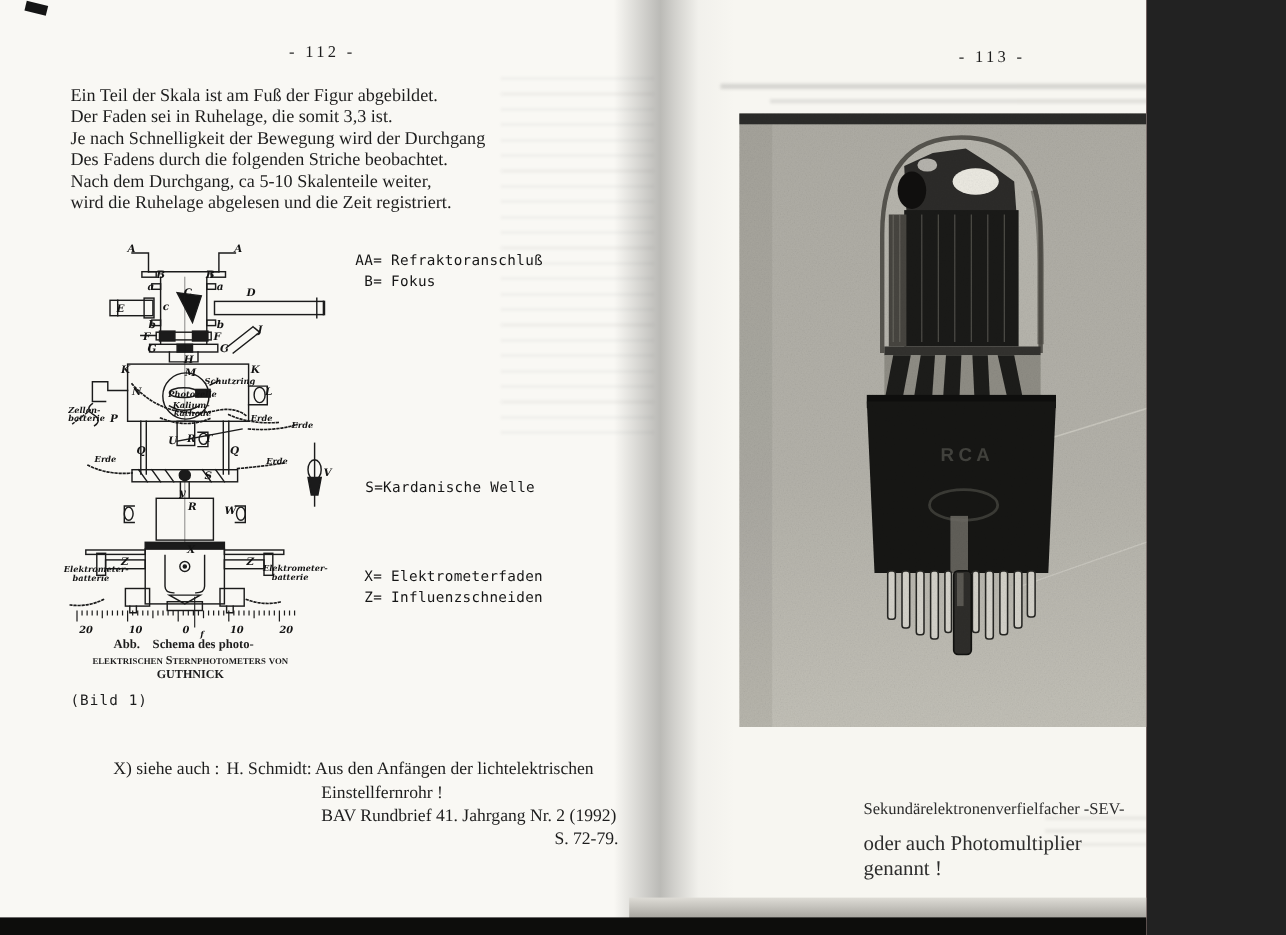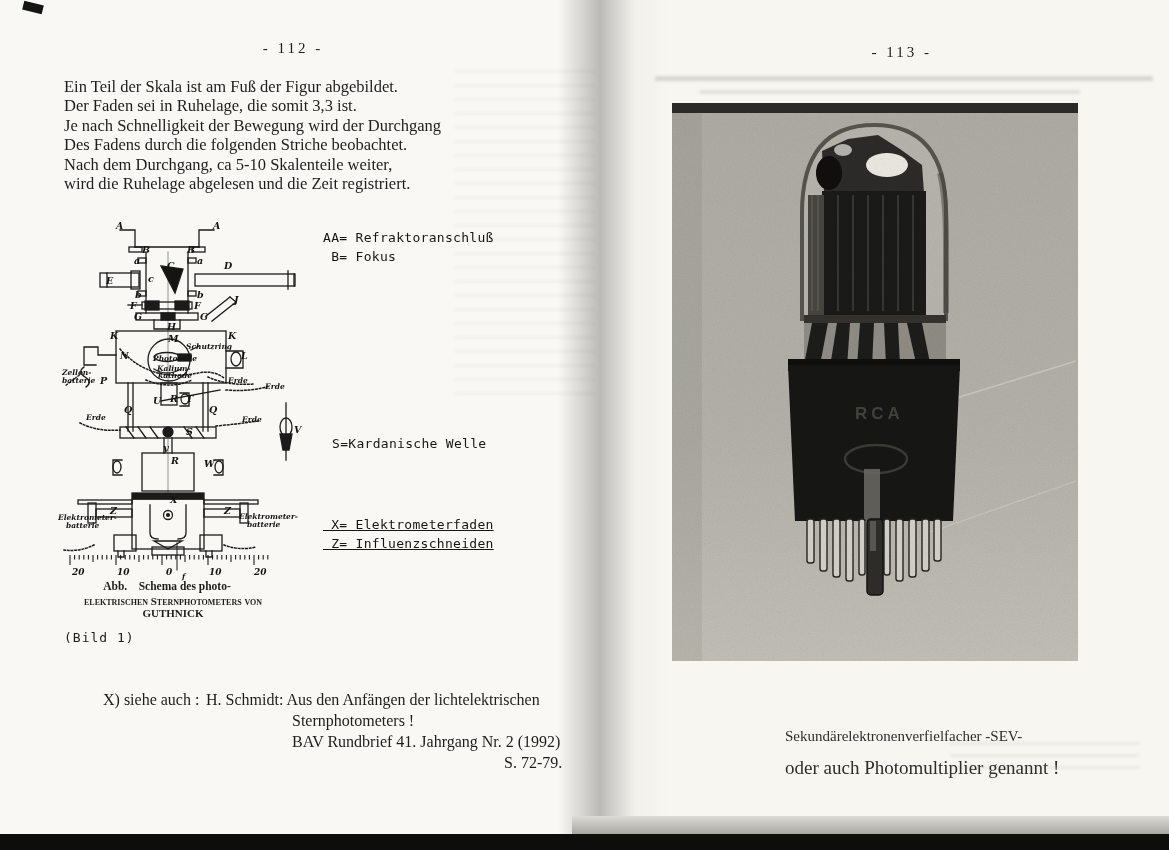--- a/index.html
+++ b/index.html
@@ -1,16 +1,16 @@
 <!DOCTYPE html>
 <html><head>
 <meta charset="utf-8">
 <style>
   html,body{margin:0;padding:0;background:#222;}
-  #scan{position:relative;width:1169px;height:850px;overflow:hidden;
+  #scan{position:relative;width:1042px;height:850px;overflow:hidden;
         background:#fca5a5;font-family:"Liberation Serif",serif;color:#1d1d1d;}
   .abs{position:absolute;}
   
   #page-left{left:0;top:0;width:600px;height:850px;background:#f9f8f4;}
   #page-right{left:600px;top:0;width:569px;height:850px;background:#f7f6f1;}
   
   #spine{left:558px;top:0;width:110px;height:850px;pointer-events:none;
      background:linear-gradient(90deg,rgba(110,110,108,0) 0%,rgba(95,95,92,.40) 38%,rgba(120,120,118,.30) 50%,rgba(200,200,198,.12) 70%,rgba(255,255,255,0) 100%);}
   #edge-gray{left:572px;top:816px;width:597px;height:20px;
      background:linear-gradient(#dedcd6,#a3a19b);}
@@ -19,21 +19,21 @@
   
   .serif{font-family:"Liberation Serif",serif;}
   .mono{font-family:"DejaVu Sans Mono",monospace;}
   #pnum-112{left:248px;top:40px;width:90px;text-align:center;font-size:15px;letter-spacing:3px;}
   #pnum-113{left:838px;top:44px;width:94px;text-align:right;font-size:15px;letter-spacing:3px;}
   #para{left:64px;top:77px;font-size:16.5px;line-height:19.4px;white-space:pre-line;}
   .legend{white-space:pre;font-size:13px;line-height:19px;color:#161616;letter-spacing:.3px;}
   #legend1{left:323px;top:215px;}
   #legend2{left:323px;top:268px;}
   #legend3{left:332px;top:421px;}
-  #legend4{left:323px;top:502px;text-decoration:underline;}
+  #legend4{left:323px;top:502px;}
   #bild6{left:64px;top:630px;font-size:13px;letter-spacing:1px;}
   .ref{font-size:16px;}
   #ref-prefix{left:103px;top:691px;}
   #ref-l1{left:206px;top:691px;}
   #ref-l2{left:292px;top:712px;}
   #ref-l3{left:292px;top:733px;}
   #ref-l4{left:504px;top:754px;}
   #fig-cap1{left:92px;top:580px;width:150px;text-align:center;font-weight:700;font-size:11.5px;white-space:pre;}
   #fig-cap2{left:58px;top:595px;width:230px;text-align:center;font-weight:700;font-size:11px;font-variant:small-caps;}
   #photo-cap1{left:785px;top:728px;font-size:15px;color:#2d2d2d;}
@@ -280,21 +280,21 @@
     <div id="bild6" class="abs mono">(Bild 1)</div>
 
     <pre id="legend1" class="abs mono legend">AA= Refraktoranschluß
  B= Fokus</pre>
     <pre id="legend3" class="abs mono legend">S=Kardanische Welle</pre>
     <pre id="legend4" class="abs mono legend"> X= Elektrometerfaden
  Z= Influenzschneiden</pre>
 
     <div id="ref-prefix" class="abs serif ref">X) siehe auch :</div>
     <div id="ref-l1" class="abs serif ref">H. Schmidt: Aus den Anfängen der lichtelektrischen</div>
-    <div id="ref-l2" class="abs serif ref">Sternphotometers !</div>
+    <div id="ref-l2" class="abs serif ref">Einstellfernrohr !</div>
     <div id="ref-l3" class="abs serif ref">BAV Rundbrief  41. Jahrgang Nr. 2 (1992)</div>
     <div id="ref-l4" class="abs serif ref">S. 72-79.</div>
   </div>
 
   <div id="page-right" class="abs"></div>
   <div id="pnum-113" class="abs serif">- 113 -</div>
   <div id="bleed-r1" class="abs bleed"></div>
   <div id="bleed-r2" class="abs bleed"></div>
 
   <svg id="photo" class="abs" viewBox="0 0 406 558">

